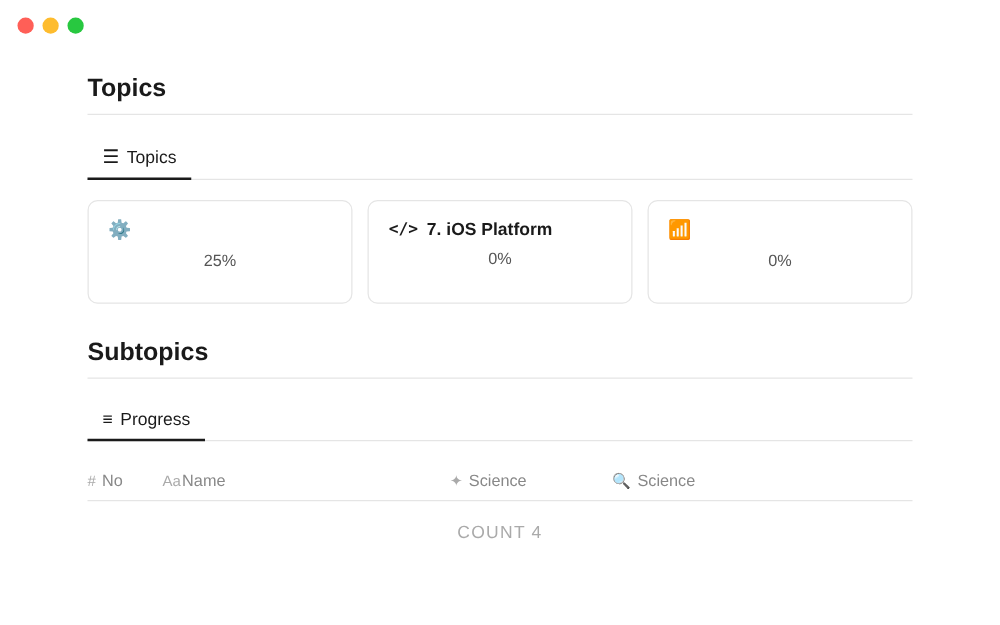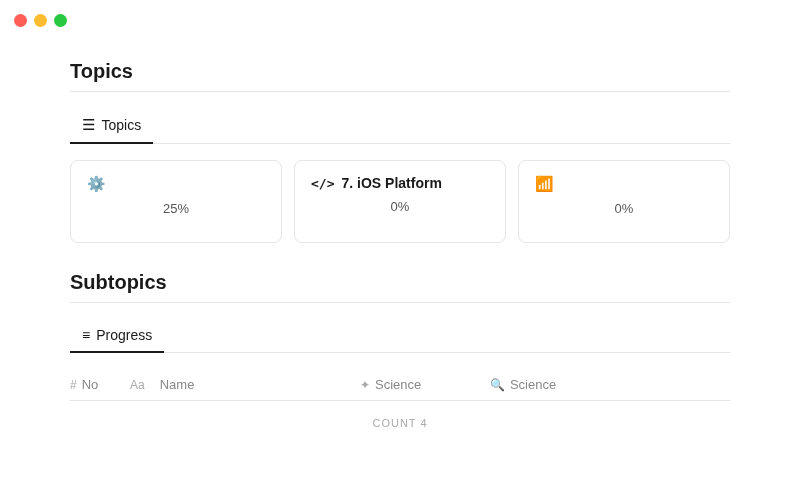--- a/index.html
+++ b/index.html
@@ -132,27 +132,27 @@
     
     .table-header {
       display: flex;
       gap: 0;
       padding: 8px 0;
       border-bottom: 1px solid #e5e5e5;
       font-size: 13px;
       color: #888;
     }
     .col-no { width: 60px; display: flex; align-items: center; gap: 5px; }
-    .col-name { width: 230px; display: flex; align-items: center; gap: 15px; }
+    .col-name { width: 230px; display: flex; align-items: center; gap: 1px; }
     .col-status { width: 130px; display: flex; align-items: center; gap: 5px; }
     .col-progress { width: 130px; display: flex; align-items: center; gap: 5px; }
 
     .count-bar {
       text-align: center;
-      font-size: 11px;
+      font-size: 14px;
       color: #aaa;
       letter-spacing: 1px;
       padding-top: 16px;
       text-transform: uppercase;
     }
   </style>
 </head>
 <body>
 
 <div class="title-bar">

